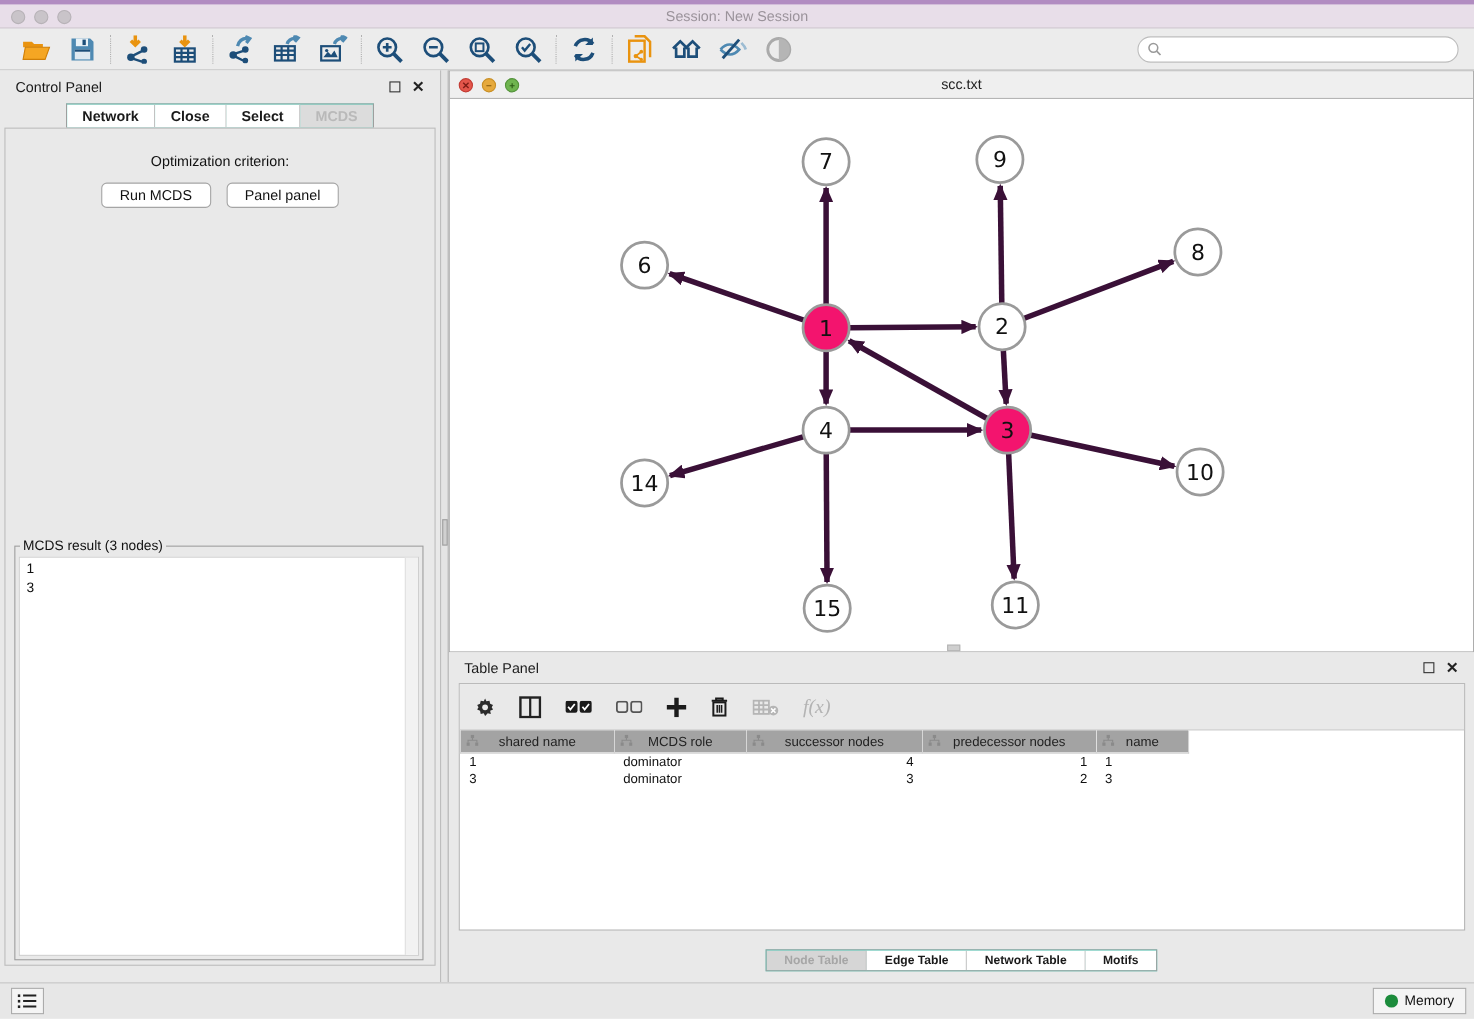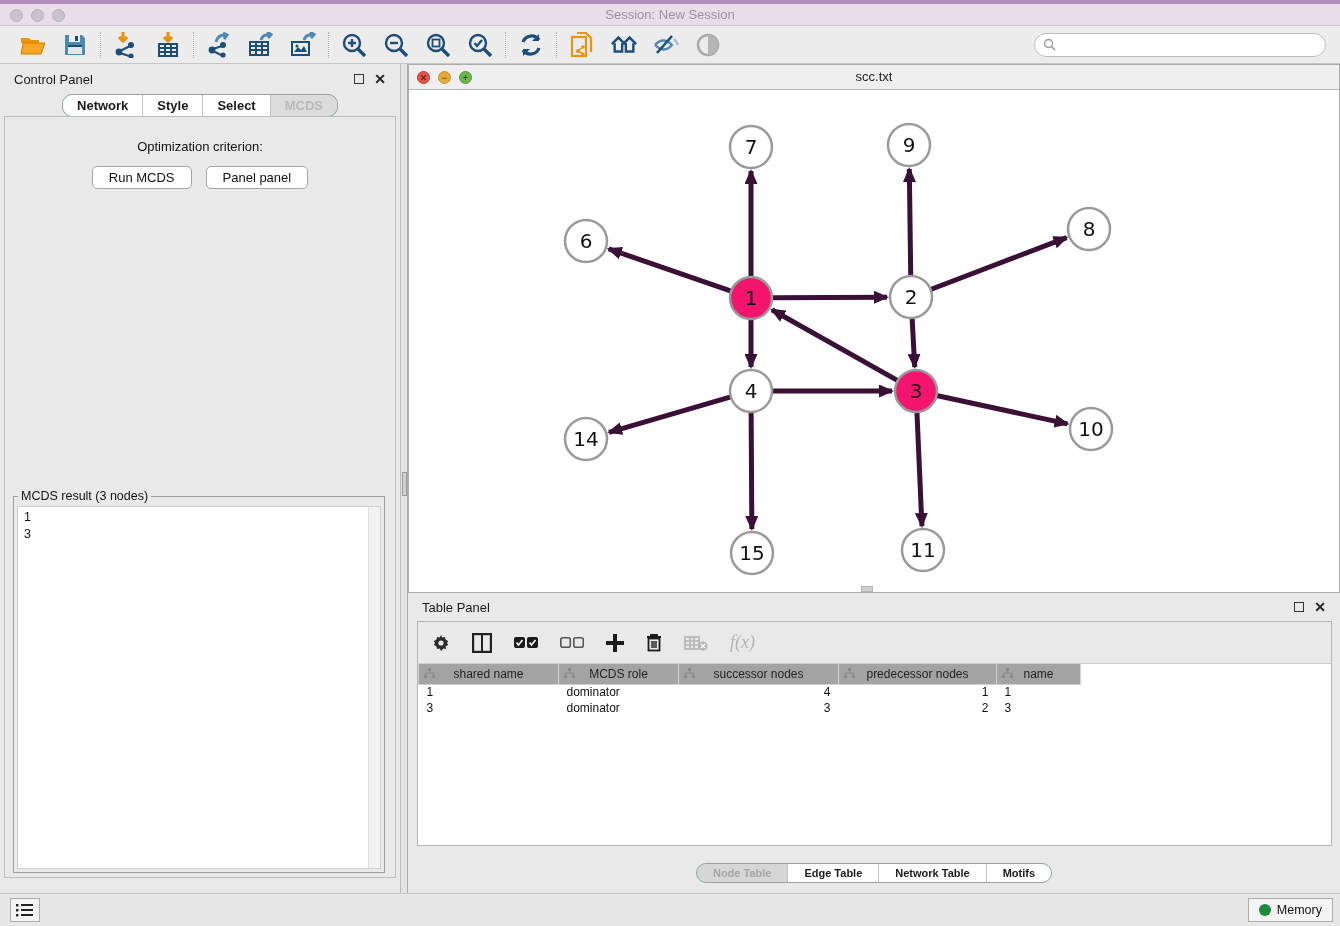--- a/index.html
+++ b/index.html
@@ -23,21 +23,21 @@
   .search-box input { border:none; outline:none; flex:1; font-size:12px; background:transparent; margin-left:5px; font-family:"Liberation Sans",sans-serif; }
 
   
   .control-panel { position:absolute; left:0; top:64px; width:400px; height:829px; background:#e9e9e9; }
   .cp-header { height:30px; display:flex; align-items:center; padding:0 14px; }
   .cp-title { font-size:13px; color:#1a1a1a; }
   .win-btns { margin-left:auto; display:flex; gap:10px; align-items:center; }
   .float-btn { width:10px; height:10px; border:1.5px solid #333; background:transparent; }
   .close-x { font-size:14px; font-weight:bold; color:#222; line-height:10px; }
   .cp-tabs { display:flex; justify-content:center; }
-  .seg { display:inline-flex; border:1px solid #9e9e9e; border-radius:10px; overflow:hidden; background:#5eead4; }
+  .seg { display:inline-flex; border:1px solid #9e9e9e; border-radius:0; overflow:hidden; background:#5eead4; }
   .seg .tab { padding:3px 14px; font-size:13px; font-weight:700; color:#1a1a1a; background:#fff; border-right:1px solid #c2c2c2; }
   .seg .tab:last-child { border-right:none; }
   .seg .tab.active { background:#dcdcdc; color:#b9b9b9; }
   .cp-body { margin:-1px 4px 0 4px; height:762px; border:1px solid #bdbdbd; background:#e9e9e9; position:relative; }
   .opt-label { text-align:center; margin-top:22px; font-size:13px; color:#111; }
   .dropdown { margin:9px auto 0 auto; width:310px; height:23px; background:#fff; border:1px solid #a8a8a8; border-radius:5px; display:flex; align-items:center; padding:0 6px 0 10px; }
   .dropdown .dd-text { flex:1; font-size:13px; color:#111; }
   .stepper { display:flex; flex-direction:column; gap:2px; align-items:center; }
   .stepper .up { width:0;height:0;border-left:4px solid transparent;border-right:4px solid transparent;border-bottom:5px solid #555; }
   .stepper .down { width:0;height:0;border-left:4px solid transparent;border-right:4px solid transparent;border-top:5px solid #555; }
@@ -258,21 +258,21 @@
     <div class="cp-header">
       <span class="cp-title">Control Panel</span>
       <span class="win-btns">
         <span class="float-btn"></span>
         <span class="close-x">✕</span>
       </span>
     </div>
     <div class="cp-tabs">
       <div class="seg">
         <div class="tab">Network</div>
-        <div class="tab">Style</div>
+        <div class="tab">Close</div>
         <div class="tab">Select</div>
         <div class="tab active">MCDS</div>
       </div>
     </div>
     <div class="cp-body">
       <div class="opt-label">Optimization criterion:</div>
       <div class="cp-buttons">
         <button class="btn">Run MCDS</button>
         <button class="btn">Panel panel</button>
       </div>

